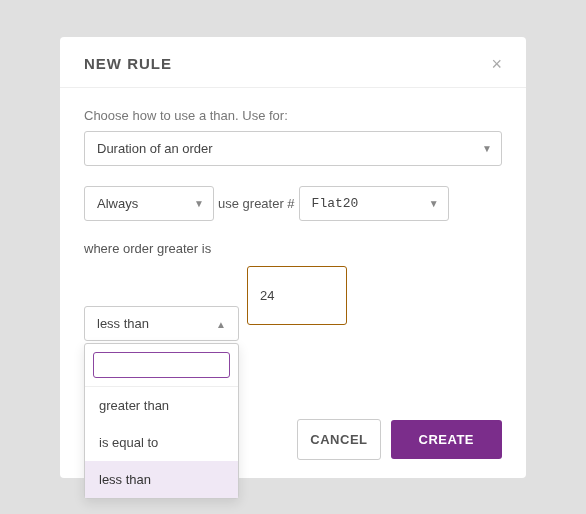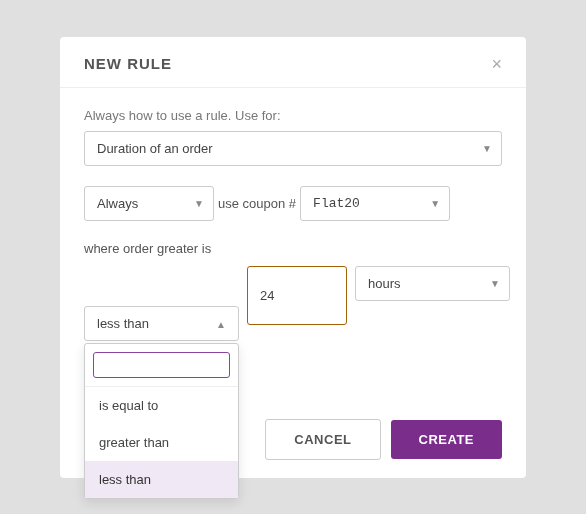--- a/index.html
+++ b/index.html
@@ -181,21 +181,21 @@
       justify-content: flex-end;
       align-items: center;
       gap: 10px;
       padding: 18px 24px;
       margin-top: 60px;
     }
     .btn-cancel {
       background: #fff;
       border: 1px solid #ccc;
       border-radius: 3px;
-      padding: 12px 28px;
+      padding: 12px 12px;
       font-size: 13px;
       color: #555;
       cursor: pointer;
       font-weight: 600;
       letter-spacing: 0.5px;
     }
     .btn-create {
       background: #7b2d8b;
       border: none;
       border-radius: 3px;
@@ -227,40 +227,40 @@
 </head>
 <body>
 
 <div class="modal">
   <div class="modal-header">
     <span class="modal-title">NEW RULE</span>
     <button class="close-btn">×</button>
   </div>
   <div class="modal-body">
 
-    <div class="section-label">Always how to use a rule. Use for:</div>
+    <div class="section-label">Choose how to use a than. Use for:</div>
     <div class="rule-type-wrapper select-wrapper">
       <select class="full-select">
         <option>Duration of an order</option>
         <option>Amount of an order</option>
         <option>Number of items</option>
       </select>
       <span class="select-arrow arrow-down"></span>
     </div>
 
     <div class="row-use">
       <div class="always-wrapper select-wrapper">
         <select>
           <option>Always</option>
           <option>Sometimes</option>
           <option>Never</option>
         </select>
         <span class="select-arrow arrow-down"></span>
       </div>
-      <span class="use-coupon-label">use coupon #</span>
+      <span class="use-coupon-label">use greater #</span>
       <div class="coupon-wrapper select-wrapper">
         <select>
           <option>Flat20</option>
           <option>SAVE10</option>
           <option>DISC15</option>
         </select>
         <span class="select-arrow arrow-down"></span>
       </div>
     </div>
 
@@ -270,39 +270,31 @@
       <div class="duration-condition-wrapper">
         <div class="custom-select-trigger">
           <span>less than</span>
           <span class="arrow-up"></span>
         </div>
         <div class="dropdown-open">
           <div class="dropdown-search">
             <input type="text" placeholder="" style="">
           </div>
           <div class="dropdown-item">
-            <span>is equal to</span>
+            <span>greater than</span>
           </div>
           <div class="dropdown-item">
-            <span>greater than</span>
+            <span>is equal to</span>
           </div>
           <div class="dropdown-item selected">
             <span>less than</span>
           </div>
         </div>
       </div>
       <input type="text" class="duration-value-input" value="24" style="">
-      <div class="hours-wrapper select-wrapper">
-        <select>
-          <option>hours</option>
-          <option>minutes</option>
-          <option>days</option>
-        </select>
-        <span class="select-arrow arrow-down"></span>
-      </div>
     </div>
 
   </div>
   <div class="modal-footer">
     <button class="btn-cancel">CANCEL</button>
     <button class="btn-create">CREATE</button>
   </div>
 </div>
 
 </body></html>

